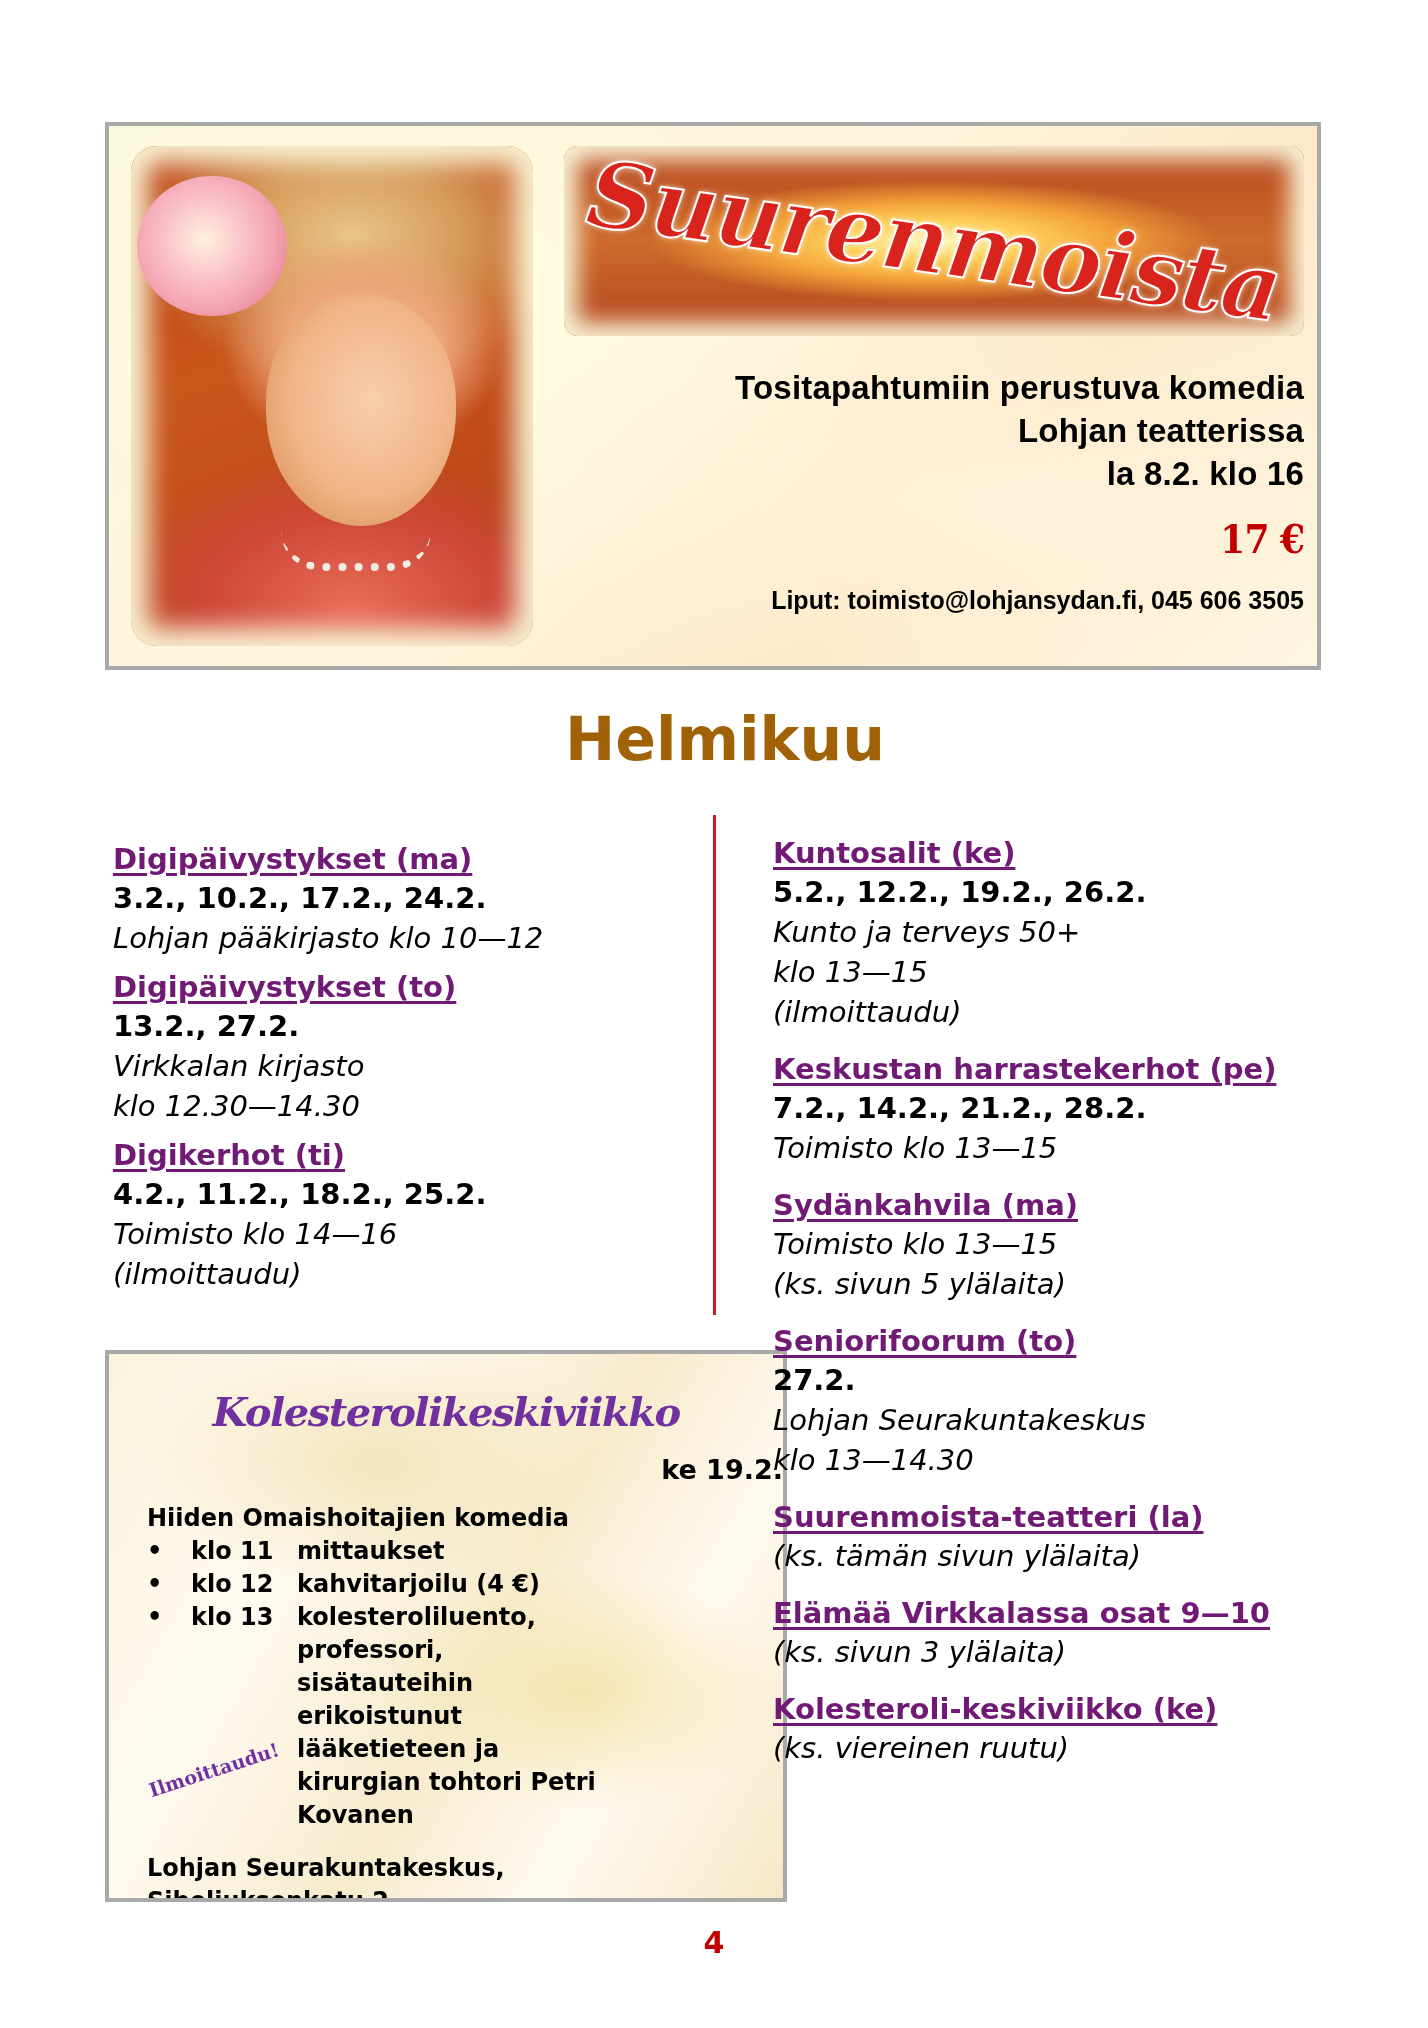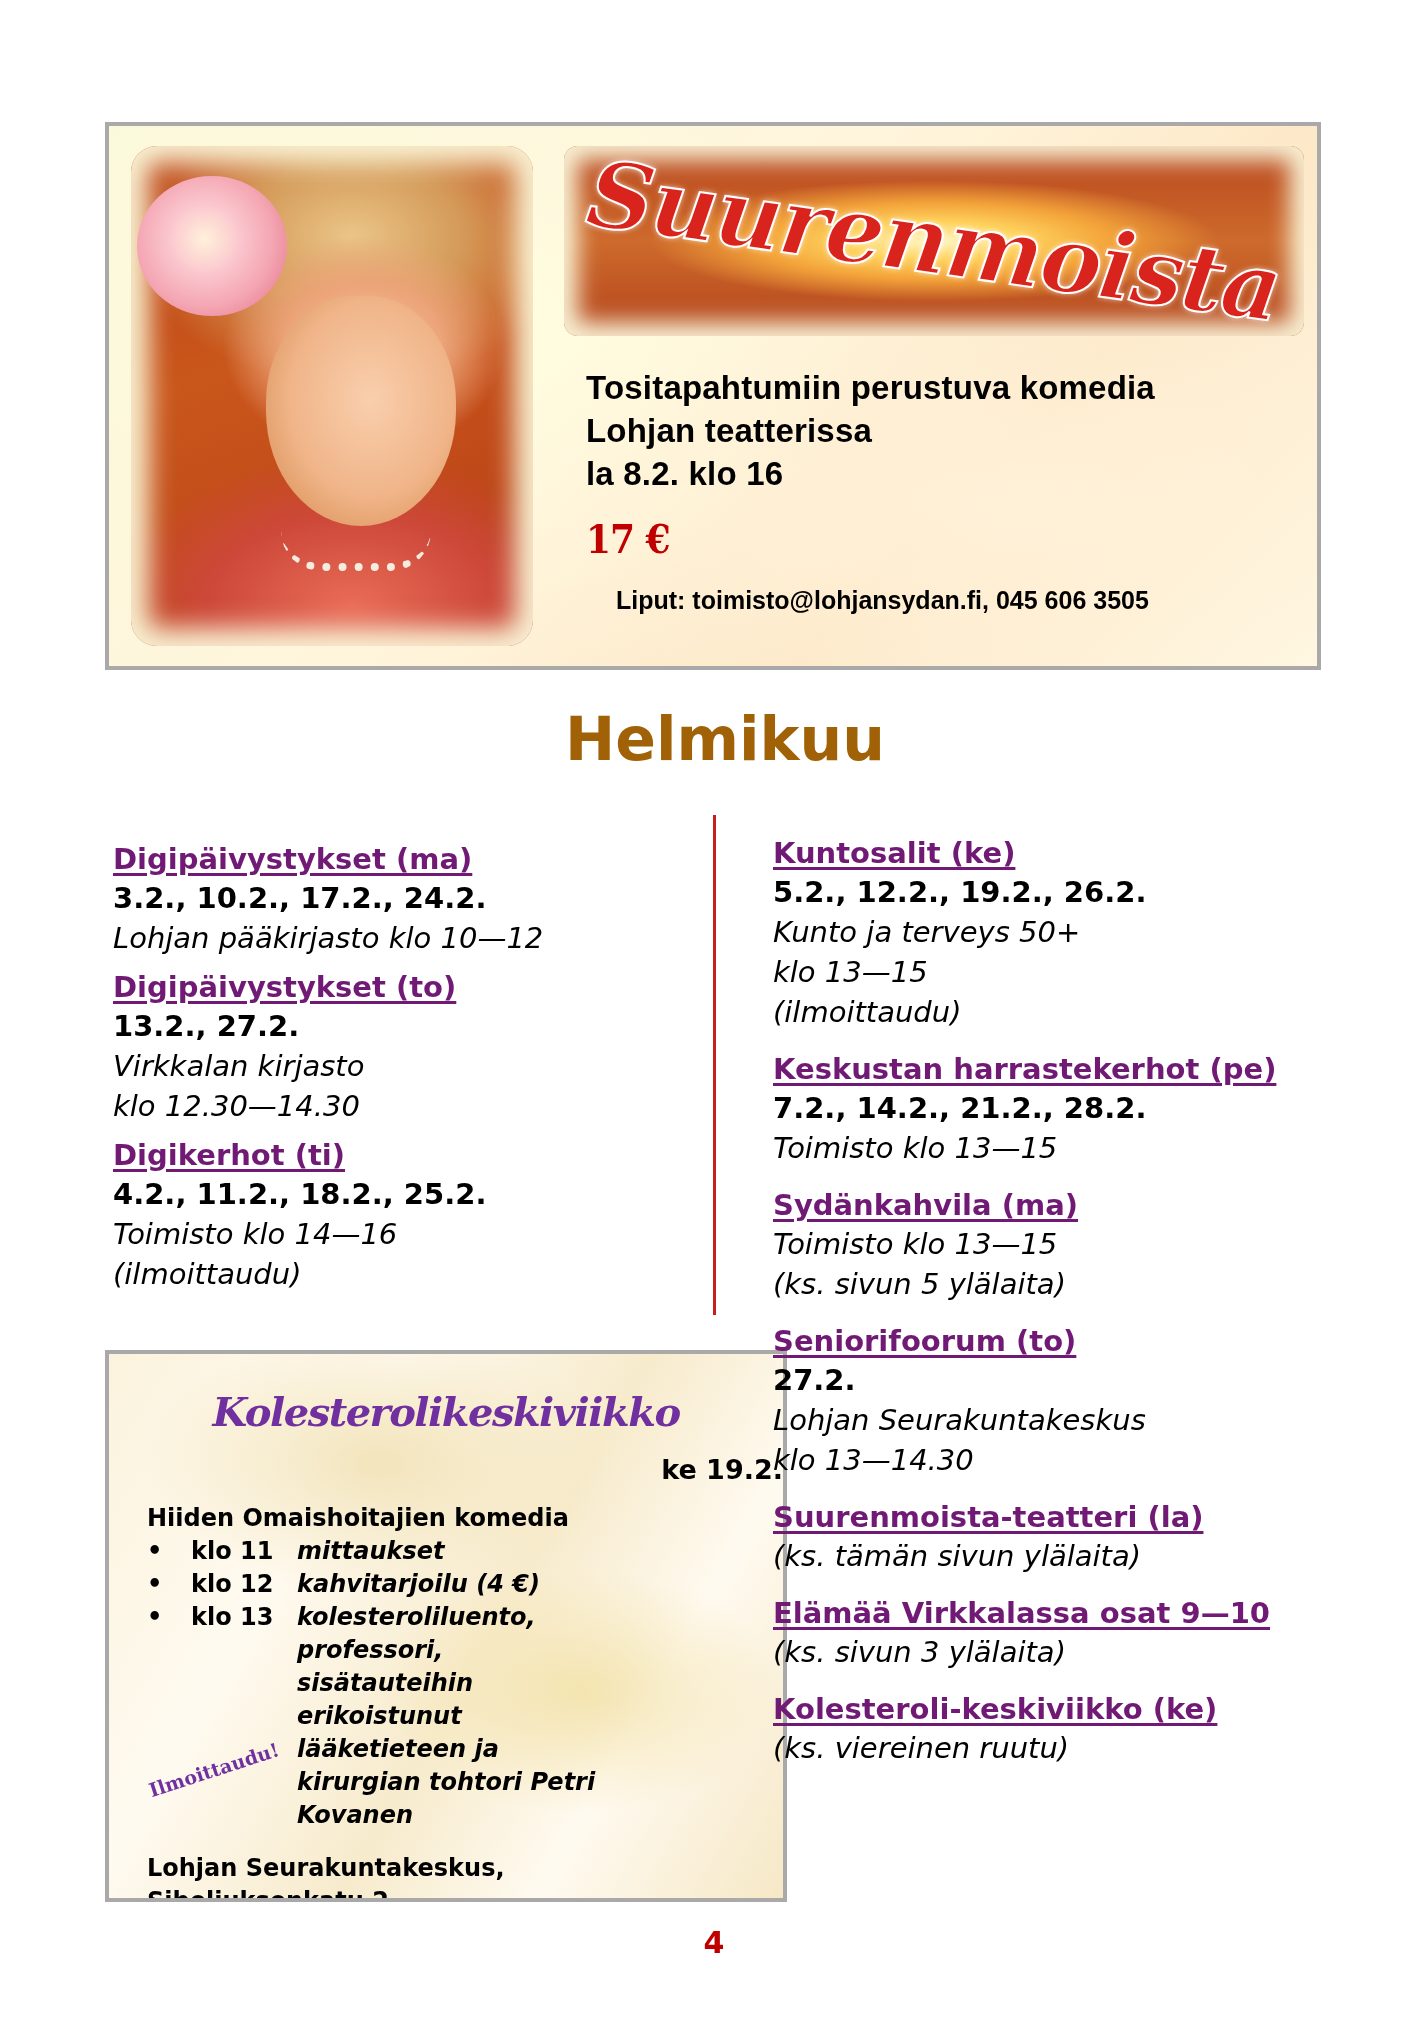--- a/index.html
+++ b/index.html
@@ -47,21 +47,21 @@
         linear-gradient(180deg, #b9481e 0%, #cd6a2c 50%, #b4441c 100%);
       box-shadow: 0 0 22px 14px rgba(251,249,220,0.95) inset;
       display: flex; align-items: center; justify-content: center;
     }
     .logo-text {
       font-family: "DejaVu Serif", "Liberation Serif", serif; font-style: italic; font-weight: bold;
       font-size: 92px; color: #d8241c; transform: rotate(8deg); letter-spacing: -2px;
       -webkit-text-stroke: 2px #ffffff; text-shadow: 0 0 6px rgba(255,255,255,0.8);
     }
     .banner-info {
-      position: absolute; left: 477px; top: 240px; width: 740px; text-align: left;
+      position: absolute; left: 455px; top: 240px; width: 740px; text-align: right;
       font-family: "Liberation Sans", sans-serif; font-weight: bold; font-stretch: condensed;
     }
     .banner-line { font-size: 33px; line-height: 43px; letter-spacing: 0.2px; }
     .banner-price {
       margin-top: 20px; font-family: "DejaVu Serif", serif; font-weight: bold; font-size: 40px;
       color: #c00000; letter-spacing: -1px;
     }
     .banner-contact { margin-top: 24px; font-size: 25px; padding-left: 30px; }
 
     
@@ -110,21 +110,21 @@
       font-weight: bold; font-size: 27px; padding-left: 20px;
     }
     .chol-body {
       position: absolute; left: 38px; top: 148px; width: 560px;
       font-weight: bold; font-size: 24px; line-height: 33px;
     }
     .chol-list { list-style: none; }
     .chol-list li { display: flex; }
     .chol-bullet { width: 44px; flex: 0 0 44px; }
     .chol-time { width: 106px; flex: 0 0 106px; }
-    .chol-text { flex: 1; font-style: italic; }
+    .chol-text { flex: 1; }
     .chol-address { margin-top: 20px; }
     .chol-signup {
       position: absolute; left: 44px; top: 425px; transform: rotate(-18deg); transform-origin: left bottom;
       font-family: "DejaVu Serif", serif; font-weight: bold; font-size: 19px; color: #7030a0;
     }
 
     
     .page-number {
       position: absolute; left: 0; top: 1925px; width: 1428px; text-align: center;
       font-family: "DejaVu Sans", sans-serif; font-weight: bold; font-size: 30px; color: #c00000;

